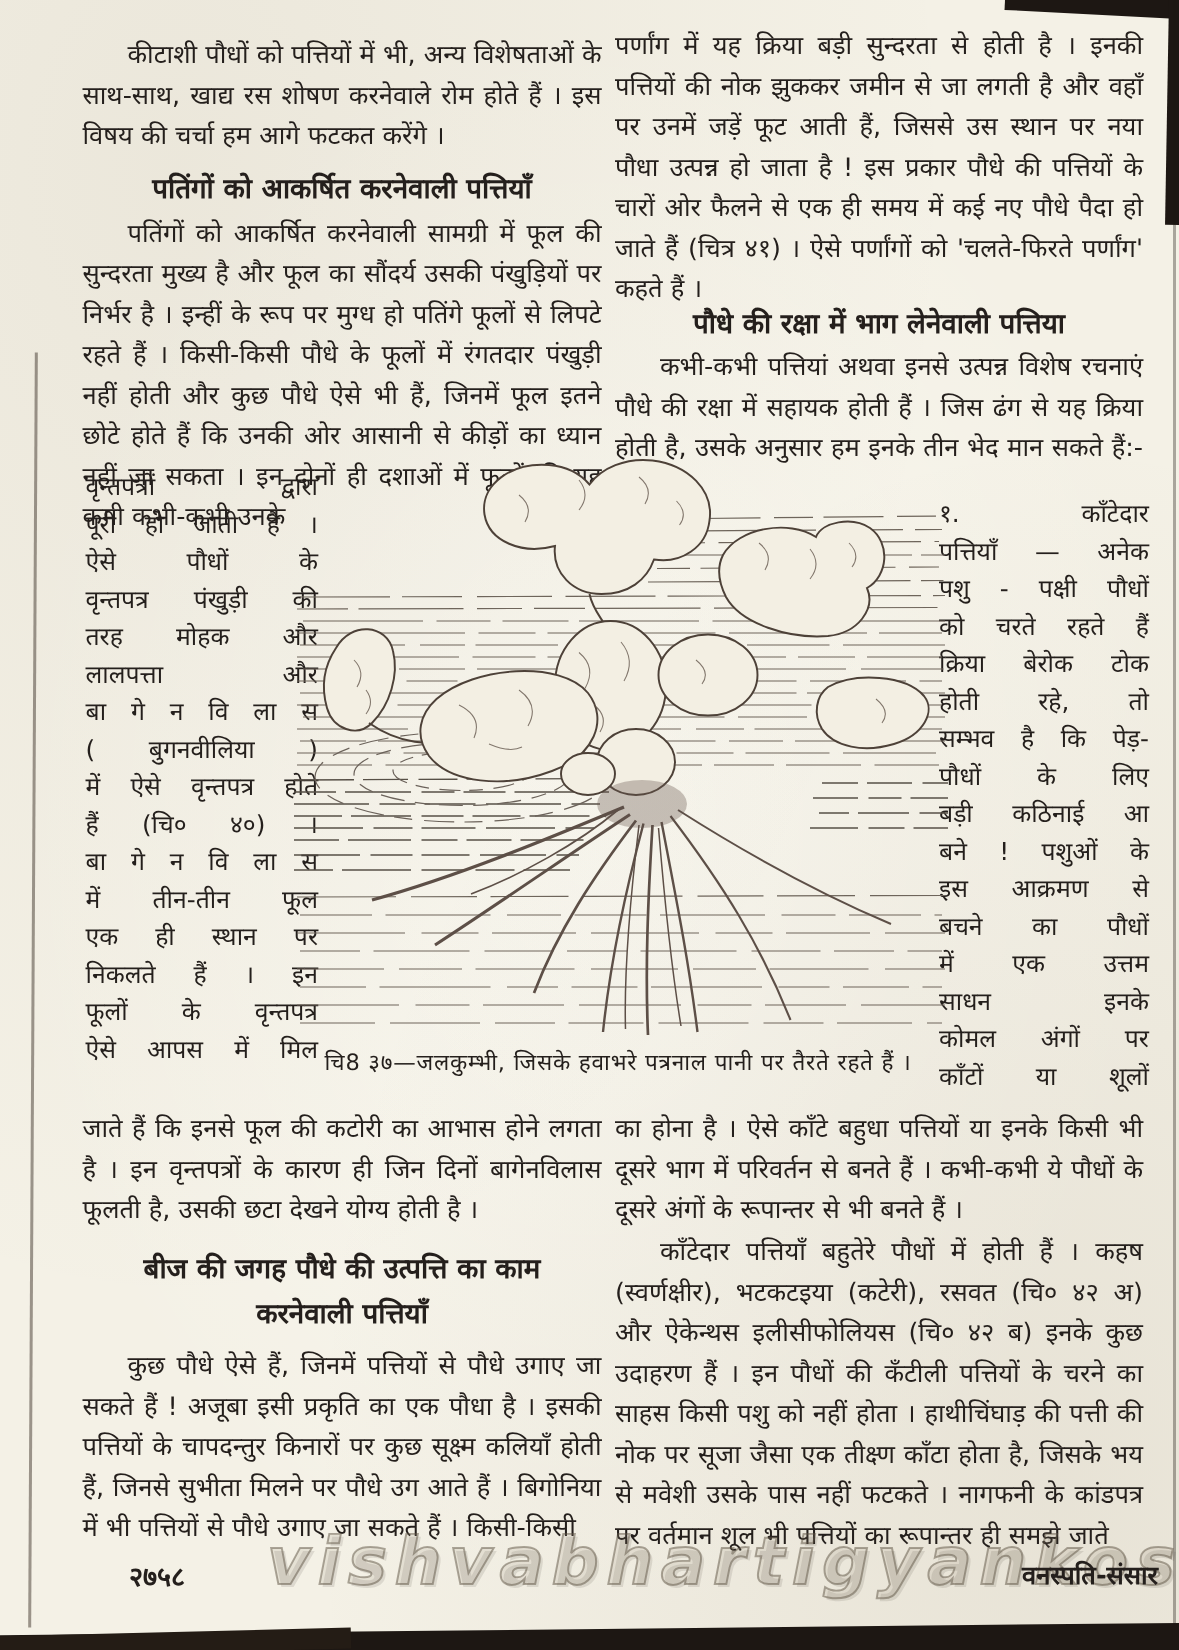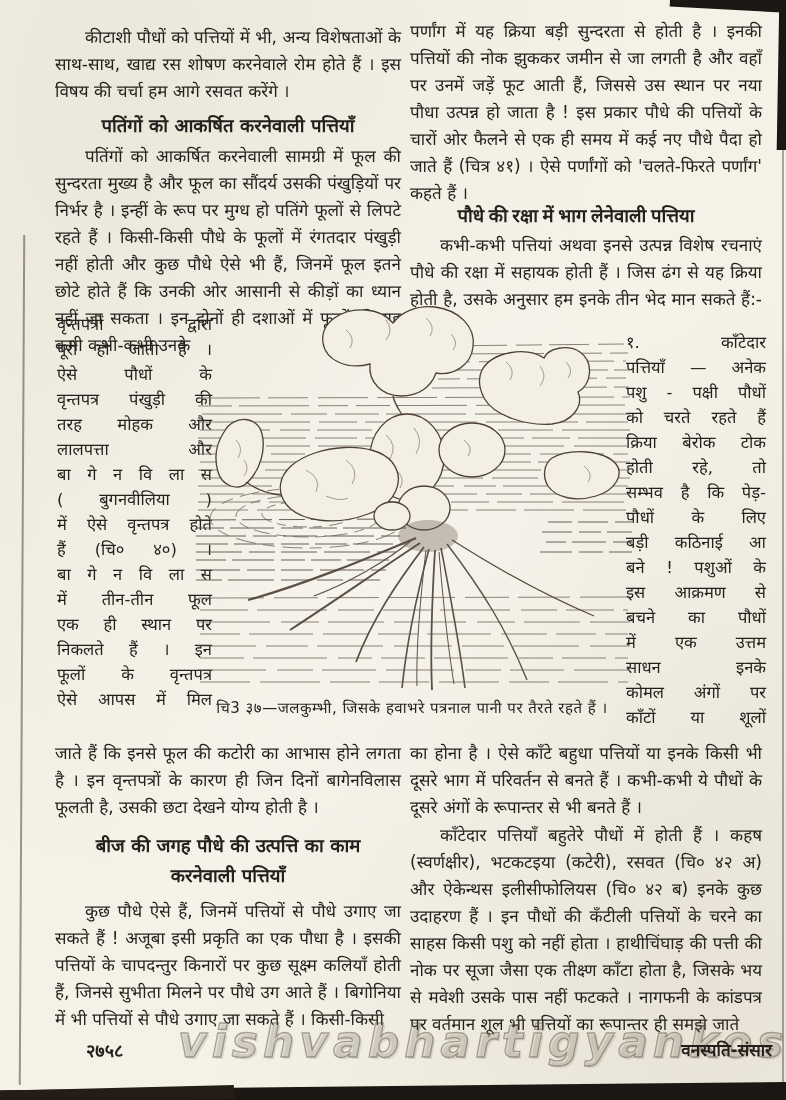--- a/index.html
+++ b/index.html
@@ -42,21 +42,21 @@
 
 <div id="page">
 
   <div class="abs edge edge-top-right"></div>
   <div class="abs edge edge-right-strip"></div>
   <div class="abs edge-right-line"></div>
   <div class="abs edge edge-bottom"></div>
   <div class="abs edge-bottom2 edge"></div>
   <div class="abs edge-left-line"></div>
 
-  <div class="abs para indent" style="left:55px;top:24px;width:346px;">कीटाशी पौधों को पत्तियों में भी, अन्य विशेषताओं के साथ-साथ, खाद्य रस शोषण करनेवाले रोम होते हैं । इस विषय की चर्चा हम आगे रसवत करेंगे ।</div>
+  <div class="abs para indent" style="left:55px;top:24px;width:346px;">कीटाशी पौधों को पत्तियों में भी, अन्य विशेषताओं के साथ-साथ, खाद्य रस शोषण करनेवाले रोम होते हैं । इस विषय की चर्चा हम आगे फटकत करेंगे ।</div>
 
   <div class="abs heading" style="left:55px;top:112px;width:346px;">पतिंगों को आकर्षित करनेवाली पत्तियाँ</div>
 
   <div class="abs para indent" style="left:55px;top:143px;width:346px;">पतिंगों को आकर्षित करनेवाली सामग्री में फूल की सुन्दरता मुख्य है और फूल का सौंदर्य उसकी पंखुड़ियों पर निर्भर है । इन्हीं के रूप पर मुग्ध हो पतिंगे फूलों से लिपटे रहते हैं । किसी-किसी पौधे के फूलों में रंगतदार पंखुड़ी नहीं होती और कुछ पौधे ऐसे भी हैं, जिनमें फूल इतने छोटे होते हैं कि उनकी ओर आसानी से कीड़ों का ध्यान नहीं जा सकता । इन दोनों ही दशाओं में फूलों की यह कमी कभी-कभी उनके</div>
 
   <div class="abs" style="left:57px;top:312px;width:155px;">
     <div class="narrowline">वृन्तपत्रों द्वारा</div>
     <div class="narrowline">पूरी हो जाती है ।</div>
     <div class="narrowline">ऐसे पौधों के</div>
     <div class="narrowline">वृन्तपत्र पंखुड़ी की</div>
@@ -76,21 +76,21 @@
 
   <div class="abs para" style="left:55px;top:740px;width:346px;">जाते हैं कि इनसे फूल की कटोरी का आभास होने लगता है । इन वृन्तपत्रों के कारण ही जिन दिनों बागेनविलास फूलती है, उसकी छटा देखने योग्य होती है ।</div>
 
   <div class="abs heading" style="left:55px;top:832px;width:346px;">बीज की जगह पौधे की उत्पत्ति का काम</div>
   <div class="abs heading" style="left:55px;top:862px;width:346px;">करनेवाली पत्तियाँ</div>
 
   <div class="abs para indent" style="left:55px;top:898px;width:346px;">कुछ पौधे ऐसे हैं, जिनमें पत्तियों से पौधे उगाए जा सकते हैं ! अजूबा इसी प्रकृति का एक पौधा है ।  इसकी पत्तियों के चापदन्तुर किनारों पर कुछ सूक्ष्म कलियाँ होती हैं, जिनसे सुभीता मिलने पर पौधे उग आते हैं । बिगोनिया में भी पत्तियों से पौधे उगाए जा सकते हैं ।  किसी-किसी</div>
 
   <div class="abs para" style="left:410px;top:18px;width:352px;">पर्णांग में यह क्रिया बड़ी सुन्दरता से होती है । इनकी पत्तियों की नोक झुककर जमीन से जा लगती है और वहाँ पर उनमें जड़ें फूट आती हैं, जिससे उस स्थान पर नया पौधा उत्पन्न हो जाता है ! इस प्रकार पौधे की पत्तियों के चारों ओर फैलने से एक ही समय में कई नए पौधे पैदा हो जाते हैं (चित्र ४१) । ऐसे पर्णांगों को 'चलते-फिरते पर्णांग' कहते हैं ।</div>
 
-  <div class="abs heading" style="left:400px;top:202px;width:352px;font-family:Liberation Serif, serif;">पौधे की रक्षा में भाग लेनेवाली पत्तिया</div>
+  <div class="abs heading" style="left:410px;top:202px;width:352px;">पौधे की रक्षा में भाग लेनेवाली पत्तिया</div>
 
   <div class="abs para indent" style="left:410px;top:232px;width:352px;">कभी-कभी पत्तियां अथवा इनसे उत्पन्न विशेष रचनाएं पौधे की रक्षा में सहायक होती हैं । जिस ढंग से यह क्रिया होती है, उसके अनुसार हम इनके तीन भेद मान सकते हैं:--</div>
 
   <div class="abs" style="left:626px;top:318px;width:140px;margin-top:12px;">
     <div class="narrowline">१. काँटेदार</div>
     <div class="narrowline">पत्तियाँ — अनेक</div>
     <div class="narrowline">पशु - पक्षी पौधों</div>
     <div class="narrowline">को चरते रहते हैं</div>
     <div class="narrowline">क्रिया बेरोक टोक</div>
     <div class="narrowline">होती रहे, तो</div>
@@ -209,21 +209,21 @@
         <path d="M245 248 C255 300 263 340 269 388" stroke-width="1.6"></path>
         <path d="M251 244 C286 290 311 330 331 380" stroke-width="1.4"></path>
         <path d="M256 240 C300 268 346 294 398 316" stroke-width="1.3"></path>
         <path d="M216 240 C190 262 150 284 118 296" stroke-width="1.1"></path>
         <path d="M230 250 C224 300 220 350 221 386" stroke-width="1.0"></path>
         <path d="M243 252 C247 300 252 348 258 384" stroke-width="1.0"></path>
       </g>
     </svg>
   </div>
 
-  <div class="abs caption" style="left:182px;top:697px;width:460px;text-align:center;">चि3 ३७—जलकुम्भी, जिसके हवाभरे पत्रनाल पानी पर तैरते रहते हैं ।</div>
+  <div class="abs caption" style="left:182px;top:697px;width:460px;text-align:center;">चि8 ३७—जलकुम्भी, जिसके हवाभरे पत्रनाल पानी पर तैरते रहते हैं ।</div>
 
   <div class="abs pagenum" style="left:86px;top:1038px;">२७५८</div>
 
   <div class="abs watermark" style="left:178px;top:1016px;">vishvabhartigyankosh.in</div>
 
   <div class="abs footer-right" style="left:642px;top:1038px;width:130px;text-align:right;">वनस्पति-संसार</div>
 
 </div>
 
 </body></html>

